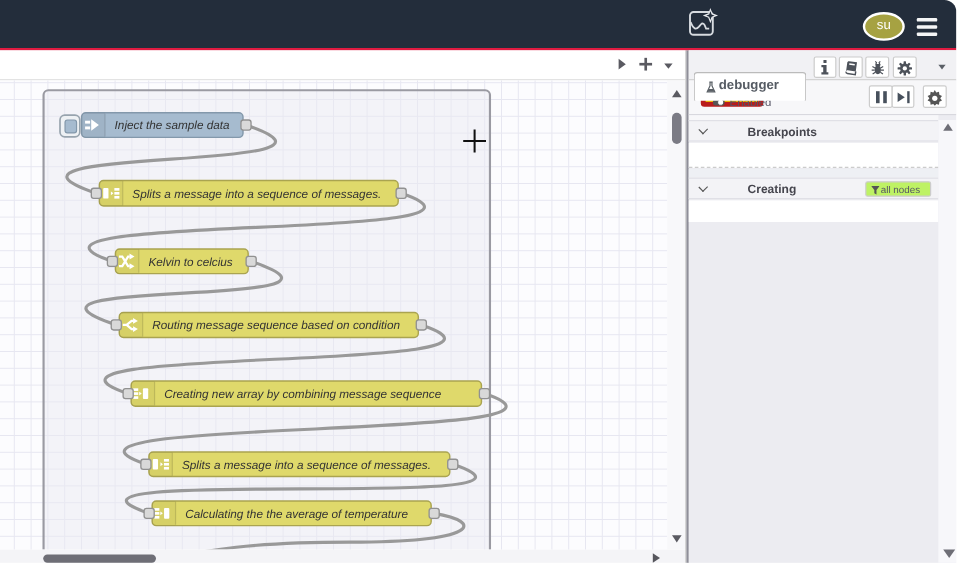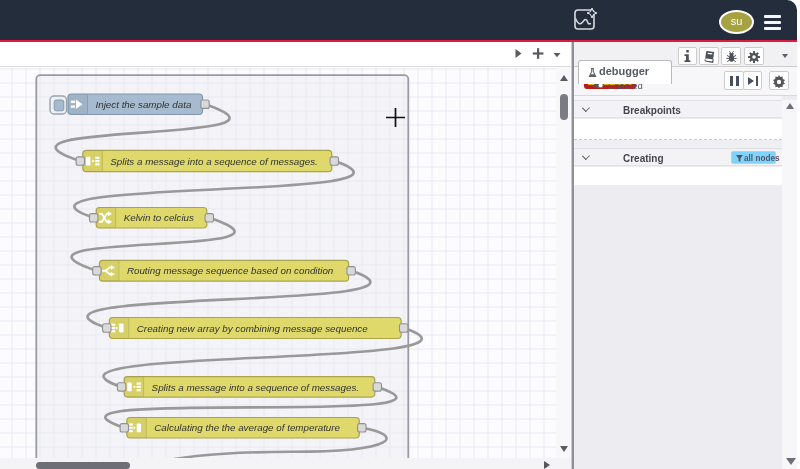--- a/index.html
+++ b/index.html
@@ -307,21 +307,21 @@
     <div style="position:absolute;left:0;top:54px;width:208px;height:4.5px;background:#f7f7f9"></div>
     <div class="shead" style="top:58px">
         <div class="chev"></div>
         <div class="t">Breakpoints</div>
       </div>
     <div class="swhite" style="top:77px;height:21px;border-bottom:1px dashed #ccc"></div>
     <div style="position:absolute;left:0;top:99px;width:208px;height:7px;background:#eef0f4"></div>
     <div class="shead" style="top:106px">
         <div class="chev"></div>
         <div class="t">Creating</div>
-      <div style="position:absolute;right:6px;top:2px;width:45px;height:13px;background:#7dd3fc;border:1px solid #ccc;border-radius:2px;font-weight:bold">
+      <div style="position:absolute;right:6px;top:2px;width:55px;height:13px;background:#bef264;border:1px solid #ccc;border-radius:2px;font-weight:normal">
         <svg width="7" height="8" viewBox="0 0 7 8" style="position:absolute;left:4px;top:2.5px">
             <path d="M0 0 L7 0 L4.4 3.4 L4.4 7 L2.6 6 L2.6 3.4 Z" fill="#555"></path>
           </svg>
         <span style="position:absolute;left:12px;top:1.5px;font-size:8.2px;color:#556;white-space:nowrap">all nodes</span>
         </div>
     </div>
     <div class="swhite" style="top:125px;height:18px"></div>
 
     <div id="sscroll">
       <div class="tri" style="left:4px;top:3px;border-left:4.5px solid transparent;border-right:4.5px solid transparent;border-bottom:6px solid #6e6e76"></div>

